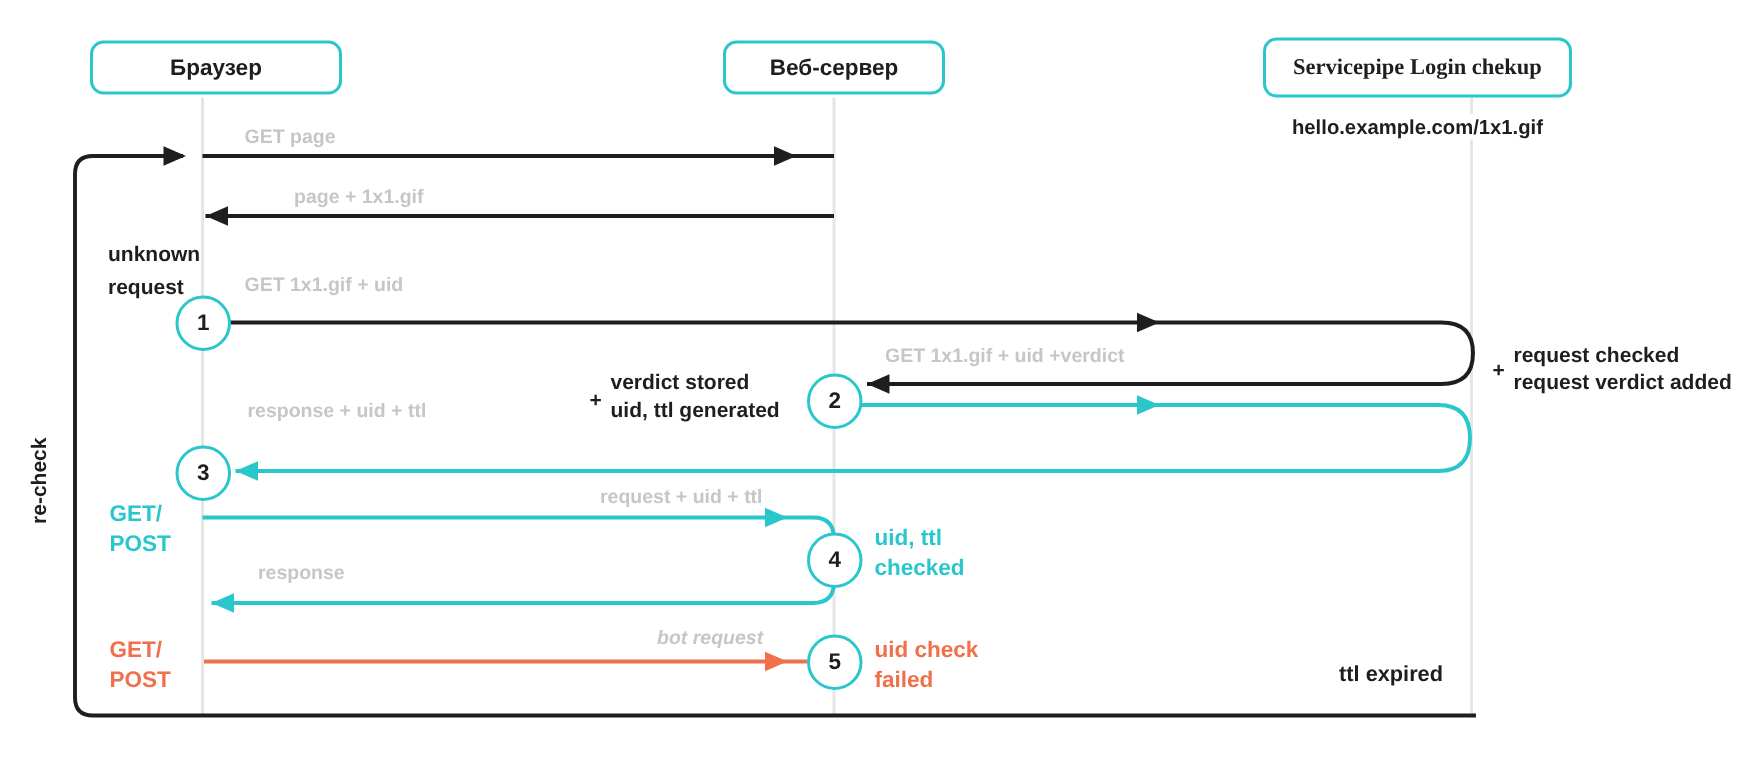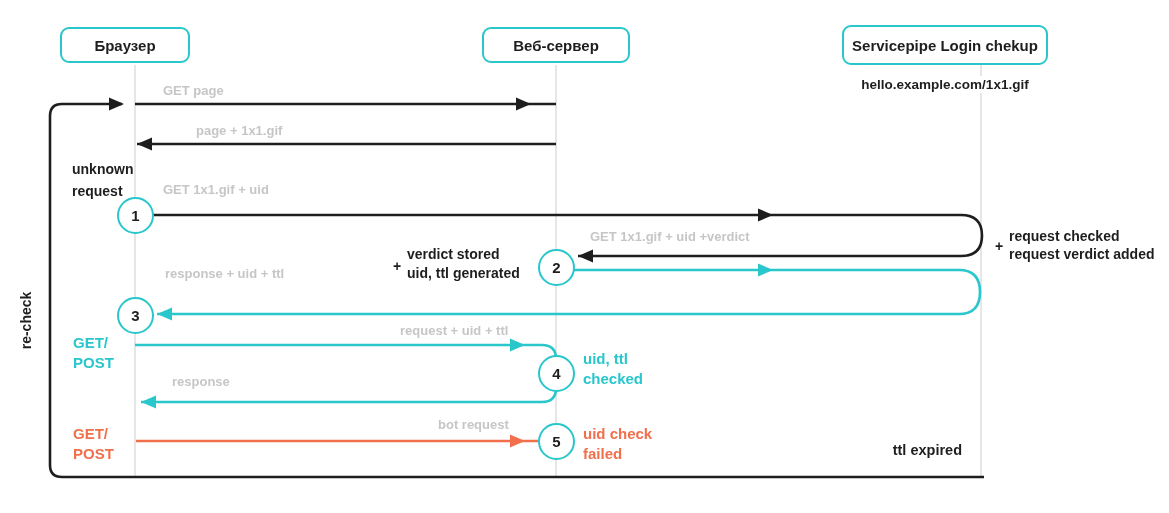--- a/index.html
+++ b/index.html
@@ -73,27 +73,27 @@
     <polygon points="157,314 172,307.5 172,320.5" fill="#29c7cc"></polygon>
 
     <path d="M135 345 H542 Q556 345 556 359 V388 Q556 402 542 402 H141" stroke="#29c7cc" stroke-width="2.6" fill="none"></path>
     <polygon points="525,345 510,338.5 510,351.5" fill="#29c7cc"></polygon>
     <polygon points="141,402 156,395.5 156,408.5" fill="#29c7cc"></polygon>
 
     <path d="M136 441 H538" stroke="#f1704b" stroke-width="2.6" fill="none"></path>
     <polygon points="525,441 510,434.5 510,447.5" fill="#f1704b"></polygon>
   </svg>
 
-  <div class="actor" style="left:60px;top:27px;width:130px;height:36px;">
+  <div class="actor" style="left:60px;top:27px;width:168px;height:36px;">
     <span>Браузер</span>
   </div>
   <div class="actor" style="left:482px;top:27px;width:148px;height:36px;">
     <span>Веб-сервер</span>
   </div>
-  <div class="actor" style="left:842px;top:25px;width:206px;height:40px;">
+  <div class="actor" style="left:842px;top:25px;width:206px;height:40px;font-family:Liberation Serif, serif;">
     <span>Servicepipe Login chekup</span>
   </div>
 
   <div class="lbl url" style="left:842px;top:76px;width:206px;">hello.example.com/1x1.gif</div>
 
   <div class="step" style="left:117px;top:197px;">
     <span>1</span>
   </div>
   <div class="step" style="left:538px;top:249px;">
     <span>2</span>
@@ -108,21 +108,21 @@
     <span>5</span>
   </div>
 
   <div class="lbl msg" style="left:163px;top:84px;">GET page</div>
   <div class="lbl msg" style="left:163px;top:124px;margin-left:33px;">page + 1x1.gif</div>
   <div class="lbl msg" style="left:163px;top:183px;">GET 1x1.gif + uid</div>
   <div class="lbl msg" style="left:590px;top:230px;text-align:center;">GET 1x1.gif + uid +verdict</div>
   <div class="lbl msg" style="left:165px;top:267px;">response + uid + ttl</div>
   <div class="lbl msg" style="left:400px;top:324px;">request + uid + ttl</div>
   <div class="lbl msg" style="left:172px;top:375px;">response</div>
-  <div class="lbl msg" style="left:438px;top:418px;">bot request</div>
+  <div class="lbl msg" style="left:438px;top:418px;font-style:italic;">bot request</div>
 
   <div class="lbl note wrap2" style="left:72px;top:158px;width:70px;line-height:22px;">unknown request</div>
 
   <div class="lbl plus" style="left:393px;top:258px;">+</div>
   <div class="lbl note" style="left:407px;top:245px;">
     <div>verdict stored</div>
     <div>uid, ttl generated</div>
   </div>
 
   <div class="lbl plus" style="left:995px;top:238px;">+</div>

